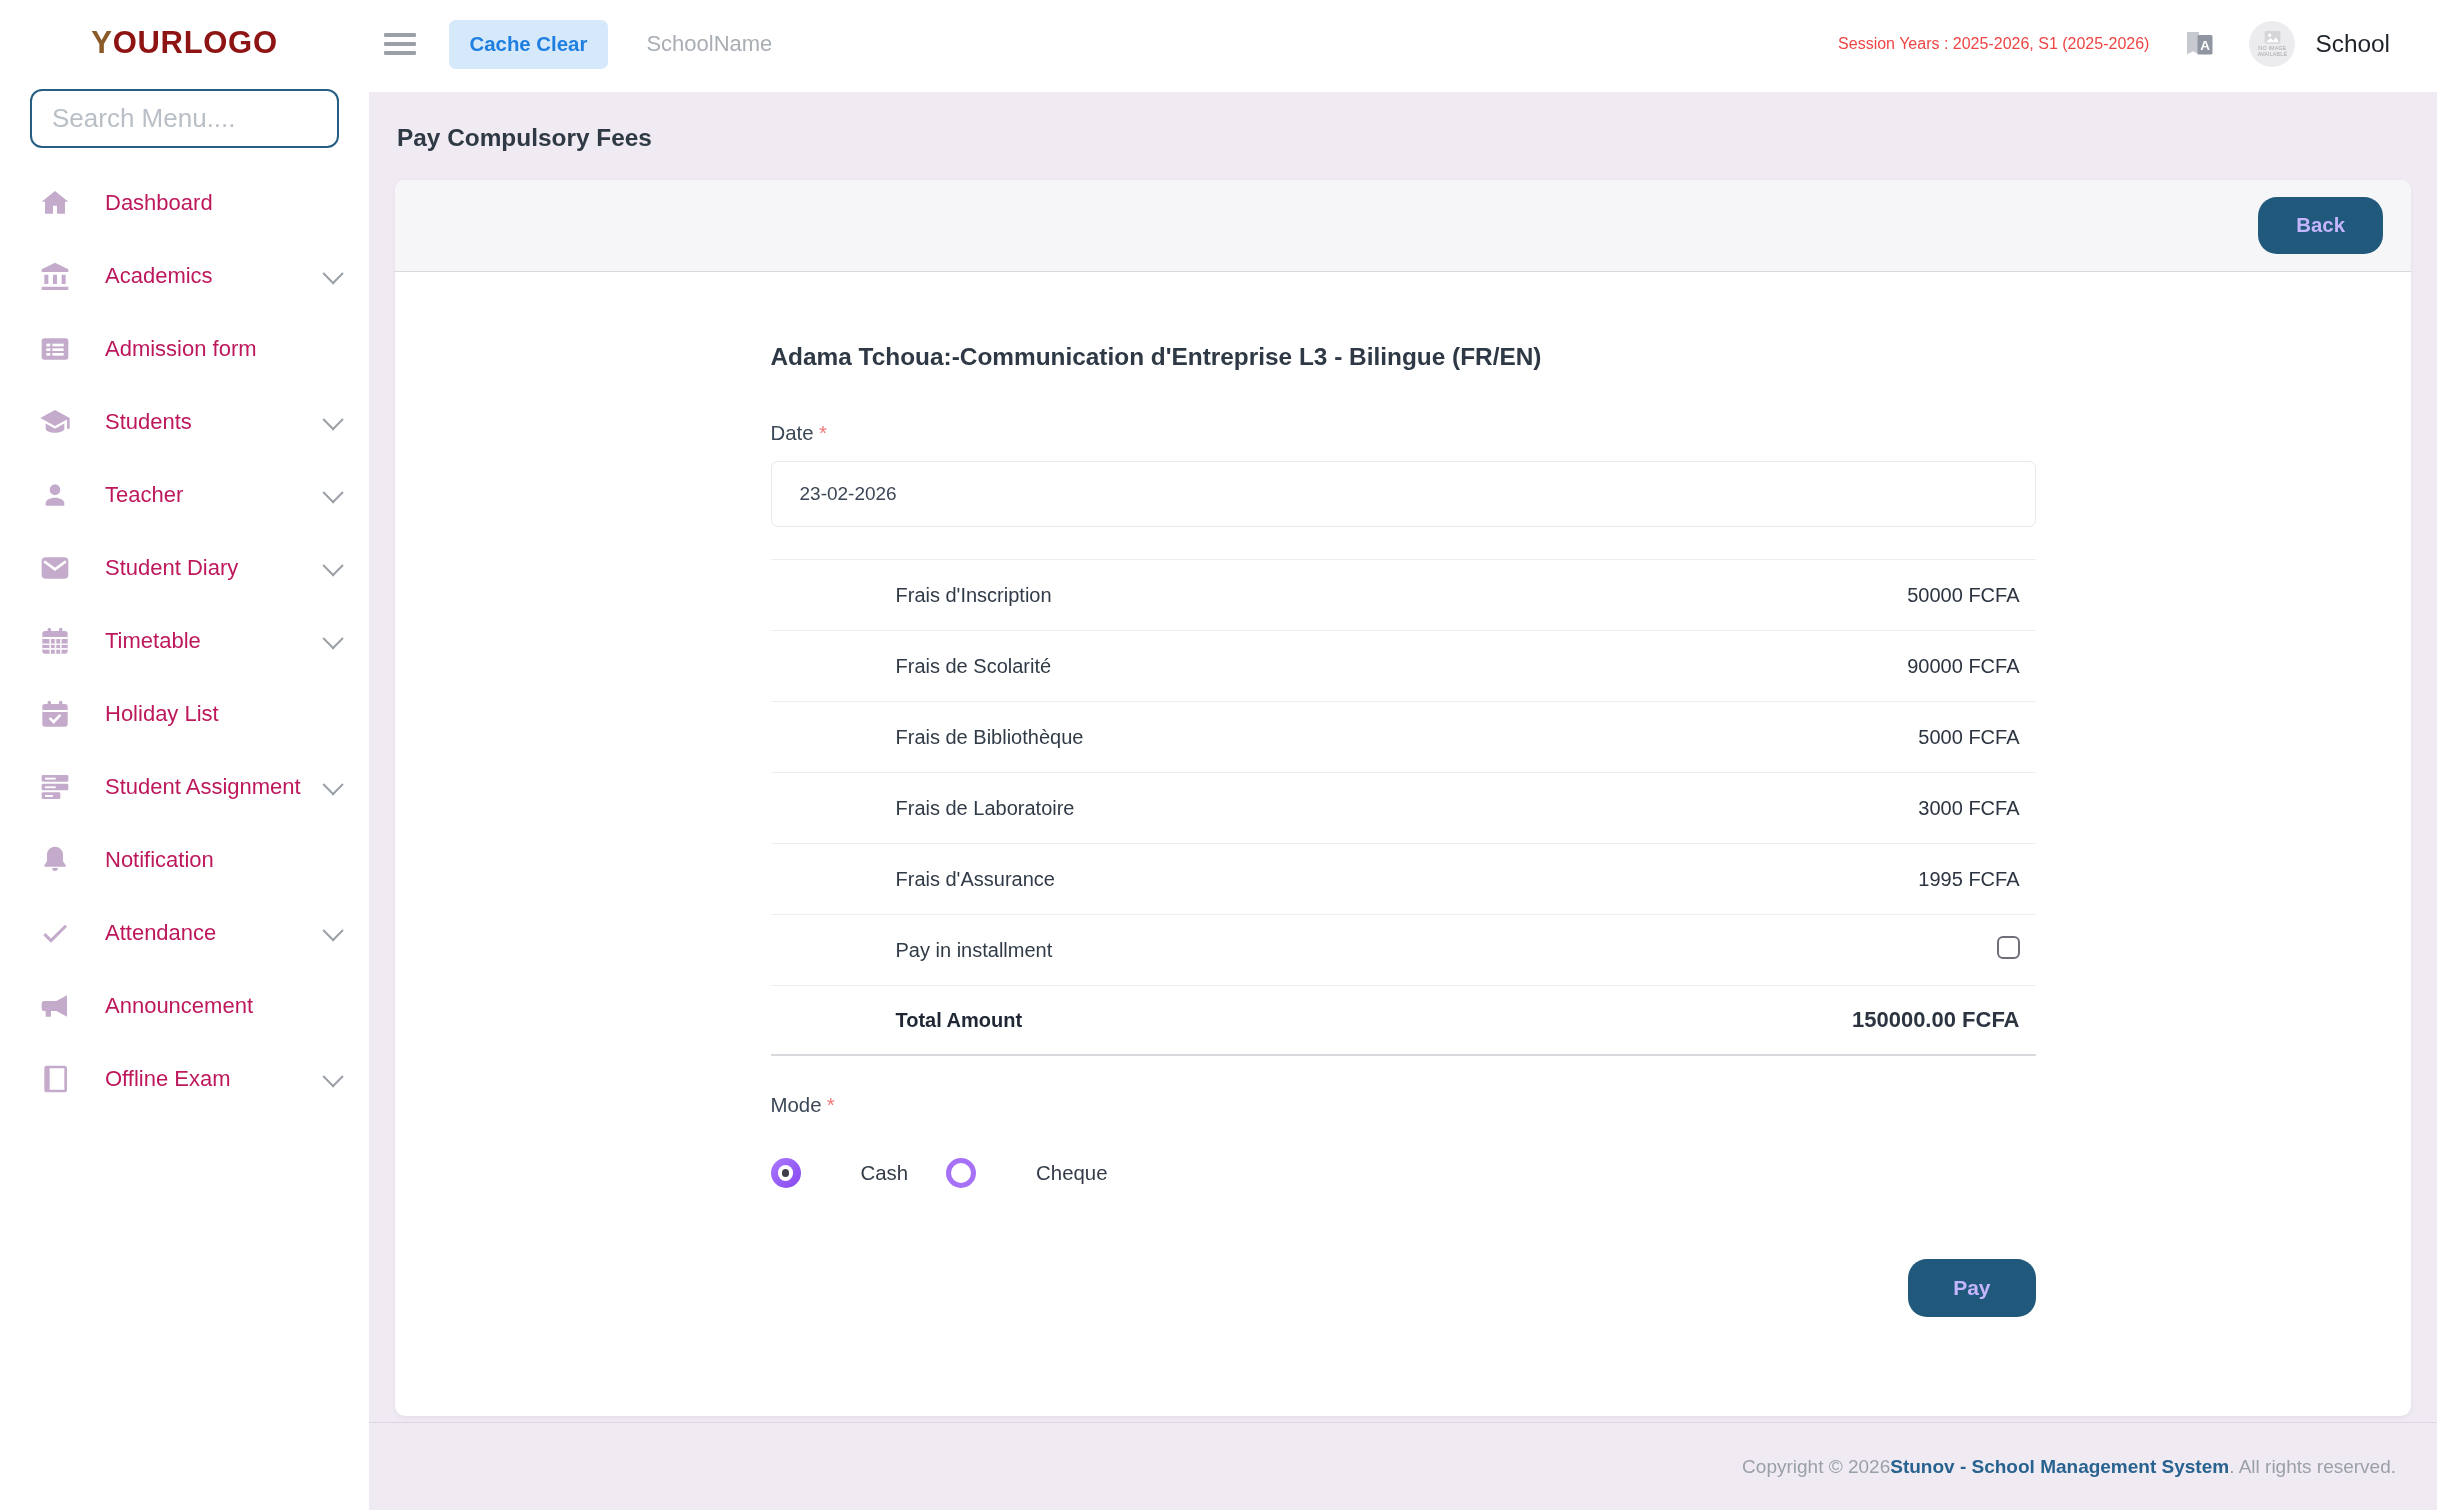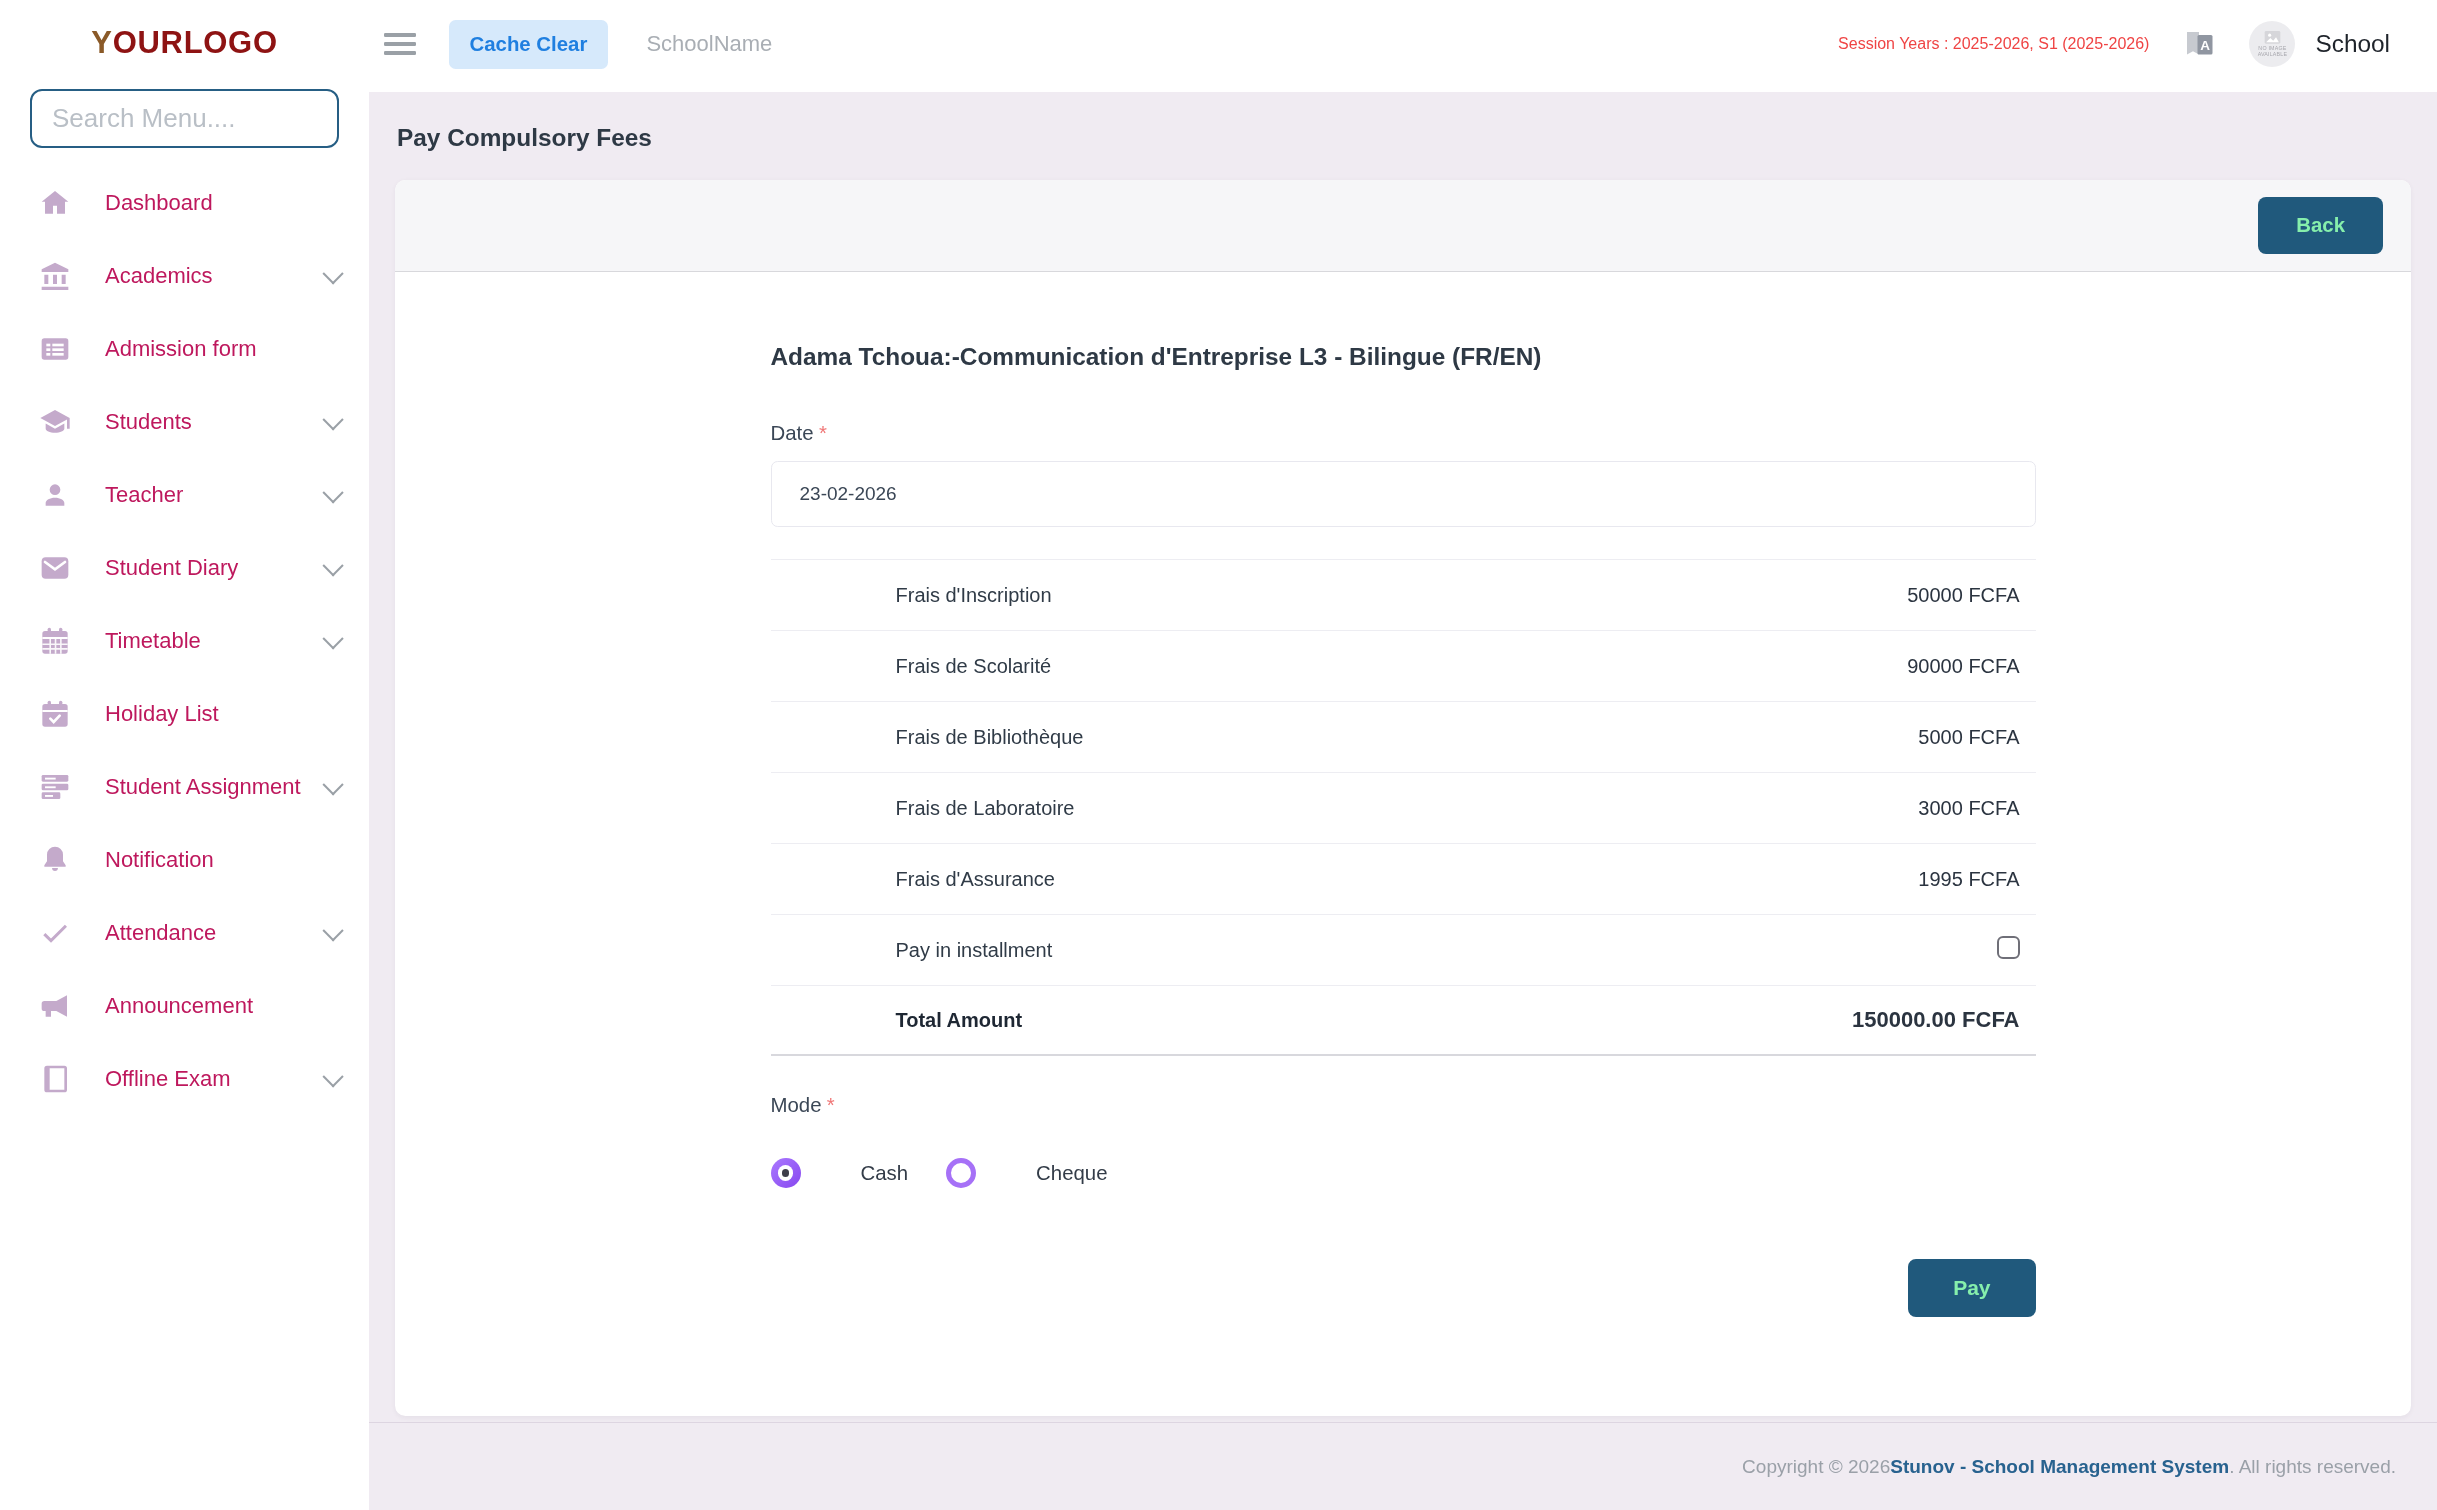--- a/index.html
+++ b/index.html
@@ -50,22 +50,22 @@
 
   
   .content { position: absolute; left: 369px; right: 0; top: 92px; bottom: 0;
              background: #f0ebf2; overflow: hidden; }
   .page-title { margin: 32px 0 0 28px; font-size: 24.4px; font-weight: bold; color: #2e3945; }
 
   .card { margin: 28px 26px 0 26px; background: #ffffff; border-radius: 10.5px;
           box-shadow: 0 1.3px 5.3px rgba(40,40,60,.05); }
   .card-header { background: #f6f6f8; border-bottom: 1.3px solid #d8d8dc;
                  border-radius: 10.5px 10.5px 0 0; padding: 17px 28px; text-align: right; }
-  .btn-dark { background: #20597c; color: #86efac; font-weight: bold; font-size: 20.4px;
-              border: none; border-radius: 8px; padding: 17px 38px; cursor: pointer;
+  .btn-dark { background: #20597c; color: #c4b5fd; font-weight: bold; font-size: 20.4px;
+              border: none; border-radius: 19px; padding: 17px 38px; cursor: pointer;
               font-family: "Liberation Sans", sans-serif; }
   .card-body { padding: 71px 0 99px 0; }
   .form { width: 1265px; margin: 0 auto; }
   .student-heading { font-size: 24.4px; font-weight: bold; color: #2e3945; margin-bottom: 51px; }
   .field-label { font-size: 20.4px; color: #3b4756; margin-bottom: 16px; }
   .req { color: #f07777; margin-left: 5.3px; }
   .date-input { width: 100%; height: 66px; border: 1.3px solid #e8e8ef; border-radius: 6.6px;
                 padding: 0 28px; font-size: 19px; color: #3b4756; outline: none; background: #fff;
                 font-family: "Liberation Sans", sans-serif; }
 

